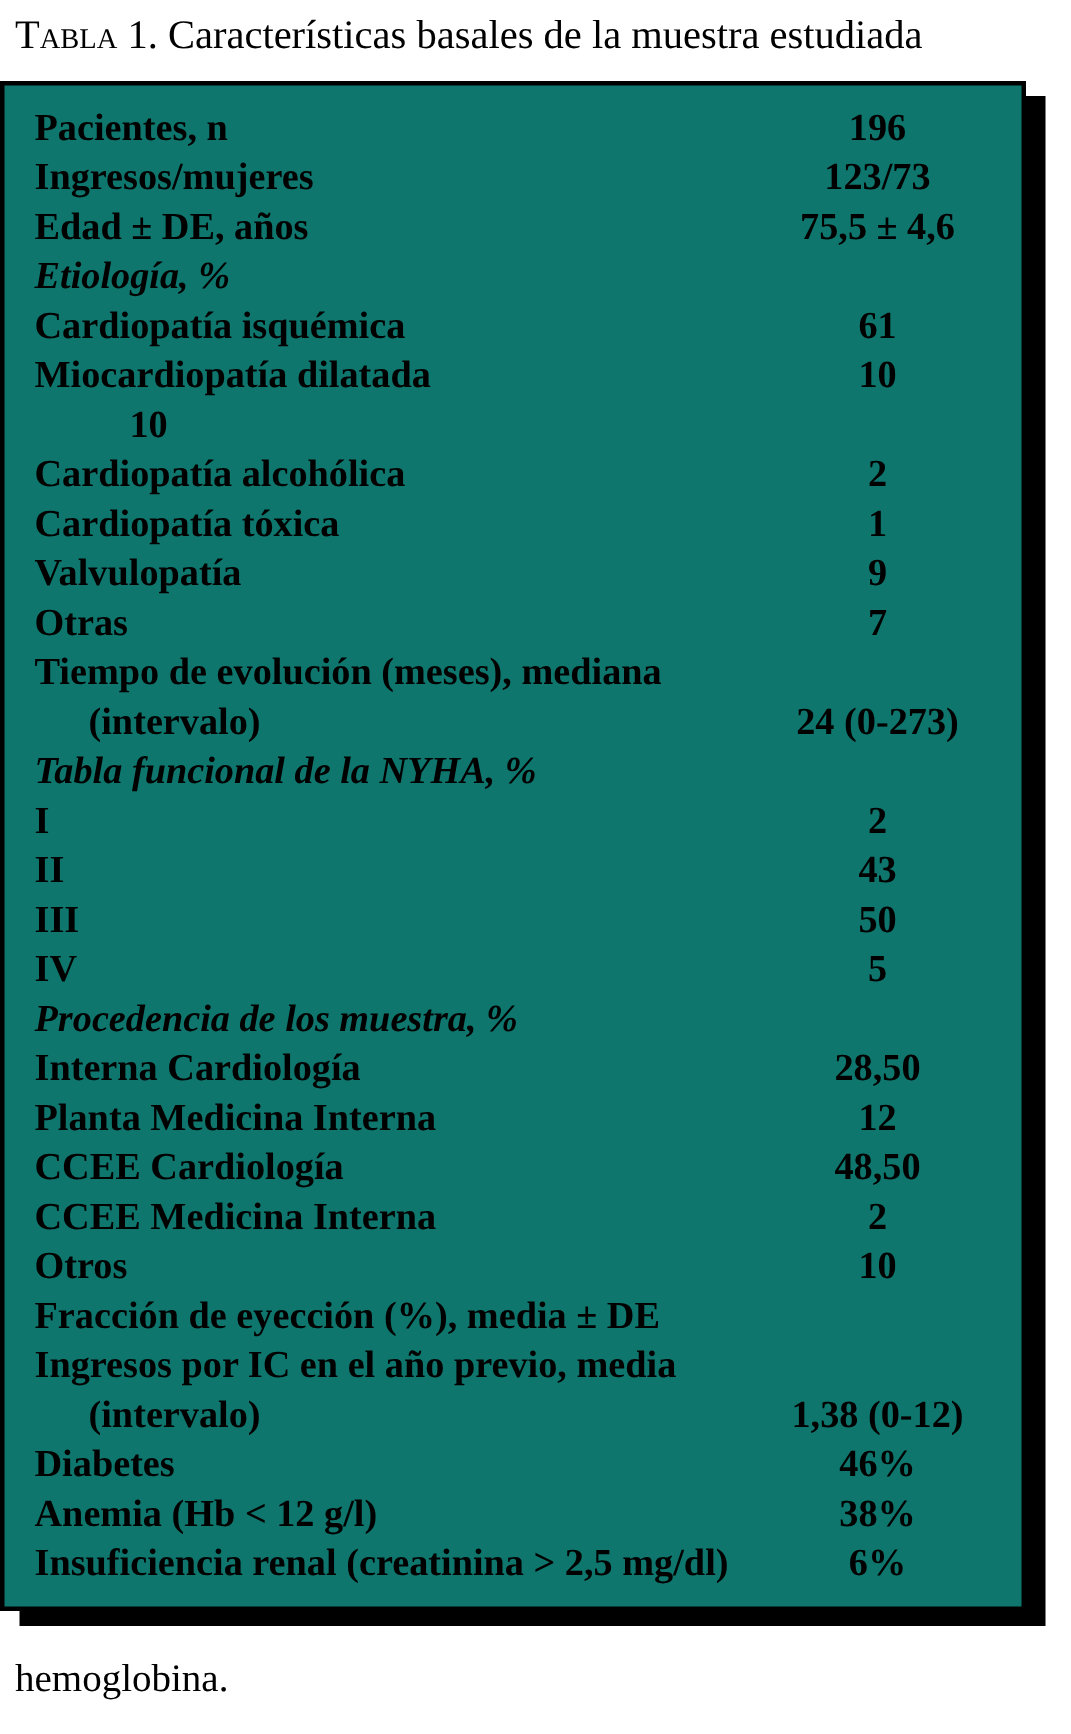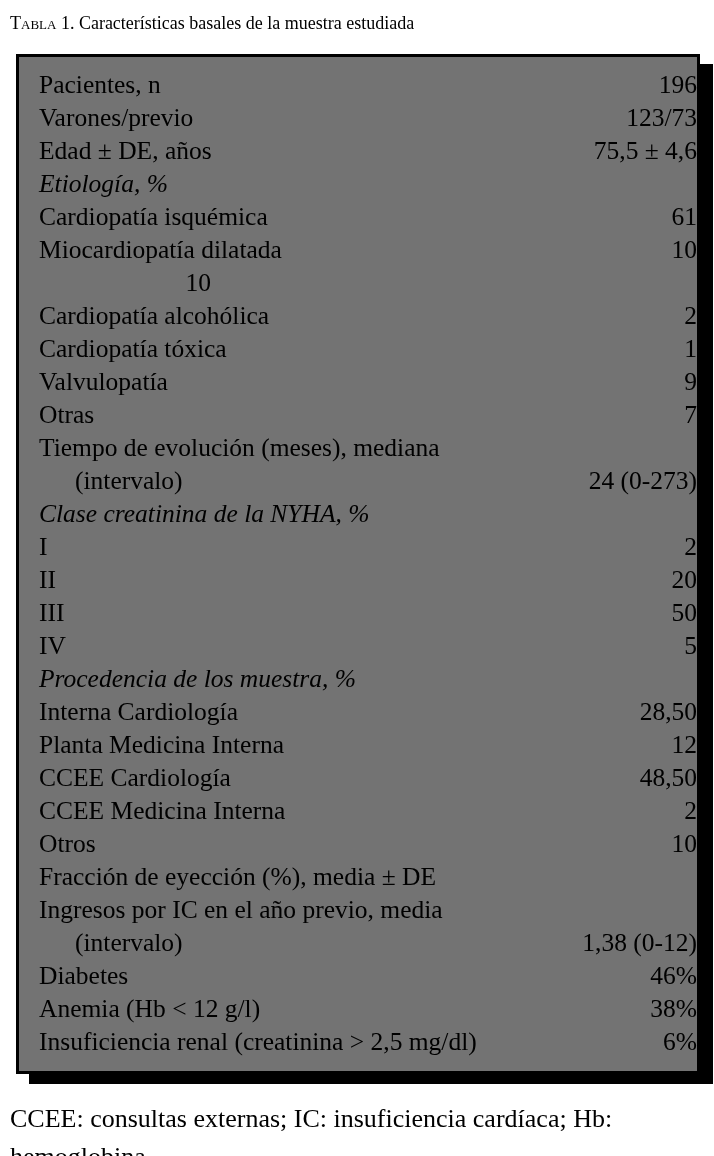--- a/index.html
+++ b/index.html
@@ -12,35 +12,36 @@
     font-family: "Liberation Serif", "DejaVu Serif", serif;
     overflow: hidden;
   }
   .page {
     position: relative;
     width: 714px;
     height: 1156px;
   }
   .title {
     margin: 7px 0 0 10px;
-    font-size: 18px;
+    font-size: 27px;
     line-height: 32px;
     white-space: nowrap;
   }
   .title .sc {
     font-variant: small-caps;
   }
   .table-box {
     box-sizing: content-box;
     width: 678px;
-    margin: 15px 0 0 16px;
+    margin: 15px 0 0 0;
     border: 3px solid #000000;
     box-shadow: 13px 10px 0 0 #000000;
-    background: #737373;
+    background: #0f766e;
     padding: 11px 0 13px 0;
+    font-weight: bold;
   }
   .row {
     height: 33px;
     display: flex;
     align-items: center;
     font-size: 25.5px;
     position: relative;
   }
   .row .label {
     flex: 1;
@@ -50,21 +51,21 @@
   }
   .row.indent .label {
     padding-left: 56px;
   }
   .row.section .label {
     font-style: italic;
   }
   .row .value {
     flex: none;
     width: 192px;
-    text-align: right;
+    text-align: center;
     white-space: nowrap;
   }
   .footnote {
     margin: 26px 0 0 10px;
     font-size: 26px;
     line-height: 38px;
   }
 </style>
 </head>
 <body>
@@ -73,21 +74,21 @@
 
   <div class="title"><span class="sc">Tabla</span> <span>1. Características basales de la muestra estudiada</span></div>
 
   <div class="table-box">
     <div class="rows" id="rows">
         <div class="row normal">
           <span class="label">Pacientes, n</span>
           <span class="value">196</span>
         </div>
         <div class="row normal">
-          <span class="label">Varones/previo</span>
+          <span class="label">Ingresos/mujeres</span>
           <span class="value">123/73</span>
         </div>
         <div class="row normal">
           <span class="label">Edad ± DE, años</span>
           <span class="value">75,5 ± 4,6</span>
         </div>
         <div class="row section">
           <span class="label">Etiología, %</span>
           <span class="value"></span>
         </div>
@@ -120,30 +121,30 @@
         </div>
         <div class="row normal">
           <span class="label">Tiempo de evolución (meses), mediana</span>
           <span class="value"></span>
         </div>
         <div class="row indent">
           <span class="label">(intervalo)</span>
           <span class="value">24 (0-273)</span>
         </div>
         <div class="row section">
-          <span class="label">Clase creatinina de la NYHA, %</span>
+          <span class="label">Tabla funcional de la NYHA, %</span>
           <span class="value"></span>
         </div>
         <div class="row normal">
           <span class="label">I</span>
           <span class="value">2</span>
         </div>
         <div class="row normal">
           <span class="label">II</span>
-          <span class="value">20</span>
+          <span class="value">43</span>
         </div>
         <div class="row normal">
           <span class="label">III</span>
           <span class="value">50</span>
         </div>
         <div class="row normal">
           <span class="label">IV</span>
           <span class="value">5</span>
         </div>
         <div class="row section">
@@ -190,17 +191,16 @@
           <span class="value">38%</span>
         </div>
         <div class="row normal">
           <span class="label">Insuficiencia renal (creatinina &gt; 2,5 mg/dl)</span>
           <span class="value">6%</span>
         </div>
       </div>
   </div>
 
   <div class="footnote">
-    <div>CCEE: consultas externas; IC: insuficiencia cardíaca; Hb:</div>
     <div>hemoglobina.</div>
   </div>
 
 </div>
 
 </body></html>

